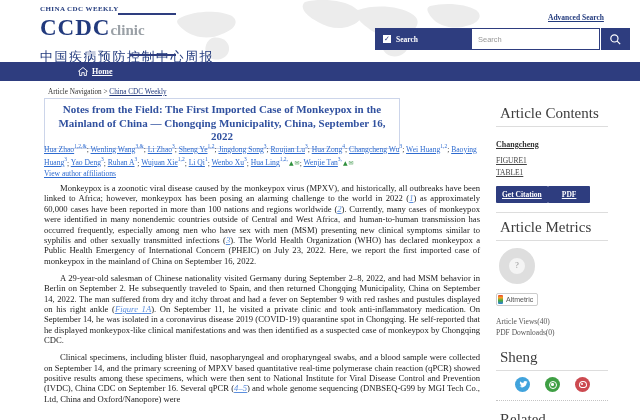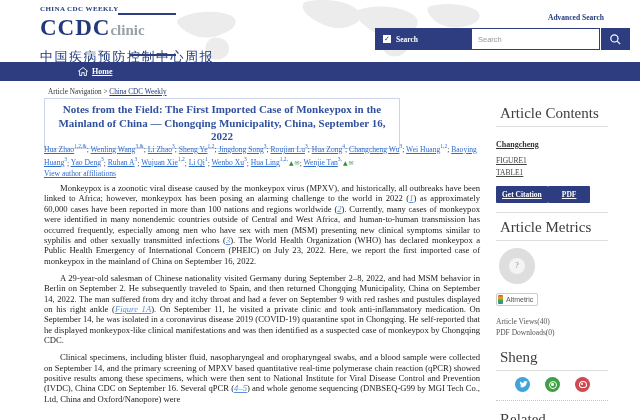--- a/index.html
+++ b/index.html
@@ -8,21 +8,21 @@
 
   
   .header{position:absolute;top:0;left:0;width:640px;height:62px;background:#fff;}
   .worldmap{position:absolute;top:0;left:150px;width:340px;height:62px;}
   .eyebrow{position:absolute;top:5px;left:40px;font-size:7px;font-weight:bold;letter-spacing:.4px;color:#223a7d;}
   .logo-line-top{position:absolute;top:13px;left:118px;width:58px;height:2px;background:#2e3d7f;}
   .logo-main{position:absolute;top:16px;left:40px;font-weight:900;font-size:23px;letter-spacing:1px;color:#223a7d;line-height:24px;}
   .logo-suffix{font-weight:bold;font-size:15px;color:#9aa0a6;letter-spacing:0;}
   .logo-cn{position:absolute;top:48px;left:40px;font-size:13px;color:#223a7d;letter-spacing:1.5px;}
   .logo-line-bottom{position:absolute;top:54px;left:130px;width:46px;height:2px;background:#2e3d7f;}
-  .adv-search{position:absolute;top:13px;left:548px;font-size:7.5px;font-weight:bold;color:#223a7d;}
+  .adv-search{position:absolute;top:13px;left:548px;font-size:7.5px;font-weight:bold;color:#223a7d;text-decoration:underline;}
   .search-widget{position:absolute;top:28px;left:375px;width:255px;height:22px;background:#2e3d7f;display:flex;align-items:stretch;}
   .search-drop{width:88px;display:flex;align-items:center;padding-left:8px;gap:5px;color:#fff;font-size:7.5px;font-weight:bold;}
   .search-checkbox{width:8px;height:8px;background:#fff;color:#2e3d7f;font-size:7px;line-height:8px;text-align:center;font-family:"DejaVu Sans",sans-serif;}
   .search-input{flex:1;border:1px solid #2e3d7f;font-size:7.5px;padding:0 0 0 6px;font-family:"Liberation Sans",sans-serif;color:#333;outline:none;}
   .search-input::placeholder{color:#999;}
   .search-btn{width:29px;background:#2e3d7f;border-left:1px solid #fff;display:flex;align-items:center;justify-content:center;}
 
   
   .navbar{position:absolute;top:62px;left:0;width:640px;height:19px;background:#2e3d7f;display:flex;align-items:center;}
   .home-link{display:flex;align-items:center;gap:4px;margin-left:78px;color:#fff;font-size:8px;font-weight:bold;}

